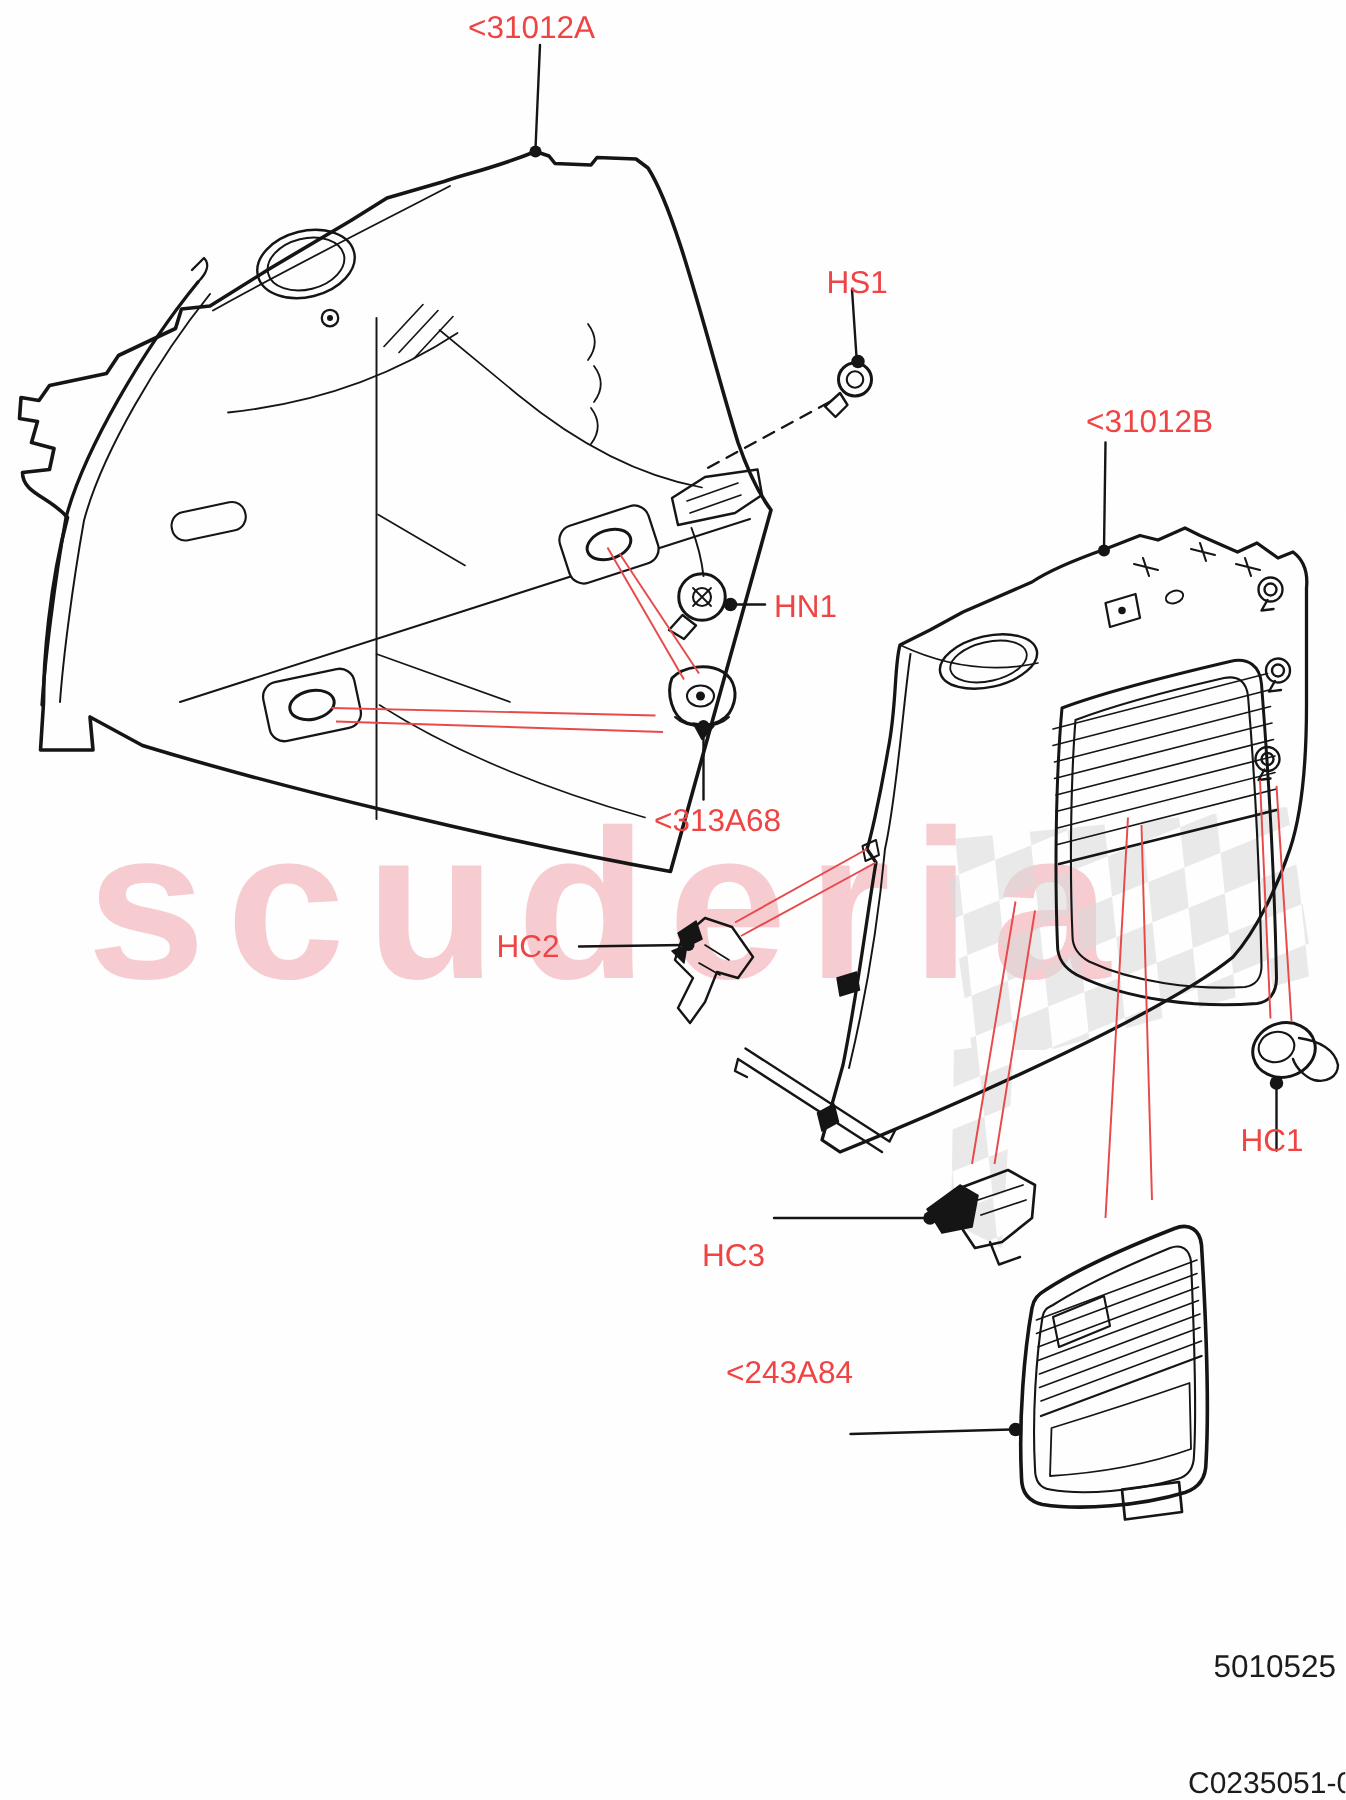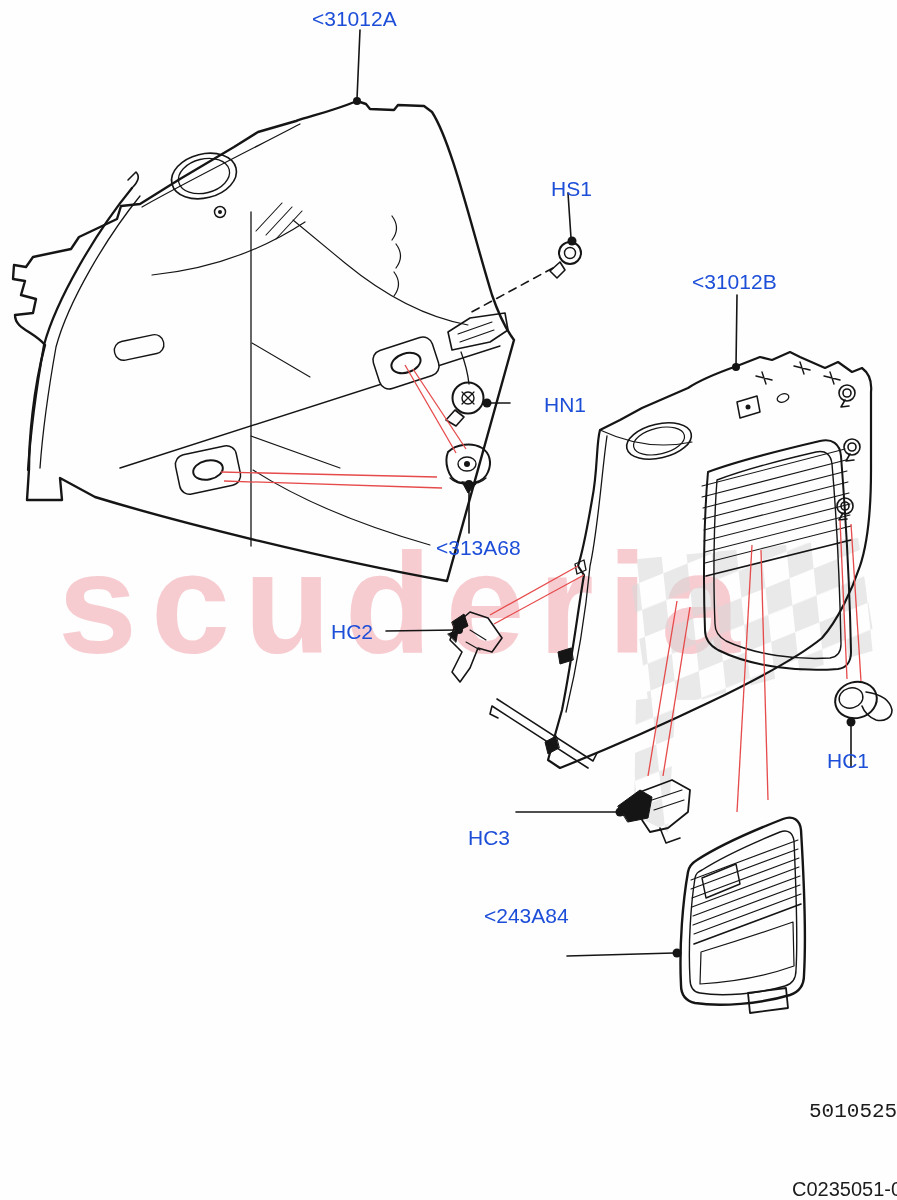--- a/index.html
+++ b/index.html
@@ -10,27 +10,27 @@
   .wm-brand{
     position:absolute;left:58px;top:498px;font-size:142px;font-weight:bold;
     letter-spacing:14px;color:#f7ccd1;white-space:nowrap;z-index:1;user-select:none;margin-top:24px;
   }
   .wm-tag{
     position:absolute;left:64px;top:632px;font-size:50px;font-weight:600;
     letter-spacing:56px;color:#e2e2e2;white-space:nowrap;z-index:1;user-select:none;
   }
   svg.art{position:absolute;left:0;top:0;z-index:2;}
   .plabel{
-    position:absolute;z-index:3;font-size:21px;color:#1d4ed8;
+    position:absolute;z-index:3;font-size:21px;color:#ef4444;
     white-space:nowrap;cursor:pointer;line-height:1;
   }
   .code{
     position:absolute;z-index:3;color:#1c1c1c;white-space:nowrap;line-height:1;
   }
-  .code.img{left:809px;top:1101px;font-size:21px;font-family:Liberation Mono, monospace;}
+  .code.img{left:809px;top:1101px;font-size:21px;}
   .code.drw{left:792px;top:1179px;font-size:20px;}
 </style>
 </head>
 <body>
 
 <div id="stage">
 
   <div class="wm-brand">scuderia</div>
 
   <svg class="art" width="897" height="1200" viewBox="0 0 897 1200">
@@ -236,22 +236,22 @@
         <path d="M690,607 L663,776"></path>
       <path d="M752,545 L737,812"></path>
         <path d="M761,550 L768,800"></path>
       <path d="M840,520 L847,679"></path>
         <path d="M851,524 L861,681"></path>
     </g>
   </svg>
 
   <div class="plabel" style="left:312px;top:8px">&lt;31012A</div>
   <div class="plabel" style="left:551px;top:178px">HS1</div>
-  <div class="plabel" style="left:692px;top:271px">&lt;31012B</div>
-  <div class="plabel" style="left:544px;top:394px">HN1</div>
+  <div class="plabel" style="left:724px;top:271px">&lt;31012B</div>
+  <div class="plabel" style="left:516px;top:394px">HN1</div>
   <div class="plabel" style="left:436px;top:537px">&lt;313A68</div>
   <div class="plabel" style="left:331px;top:621px">HC2</div>
   <div class="plabel" style="left:827px;top:750px">HC1</div>
   <div class="plabel" style="left:468px;top:827px">HC3</div>
   <div class="plabel" style="left:484px;top:905px">&lt;243A84</div>
 
   <div class="code img">5010525</div>
   <div class="code drw">C0235051-02</div>
 </div>
 

